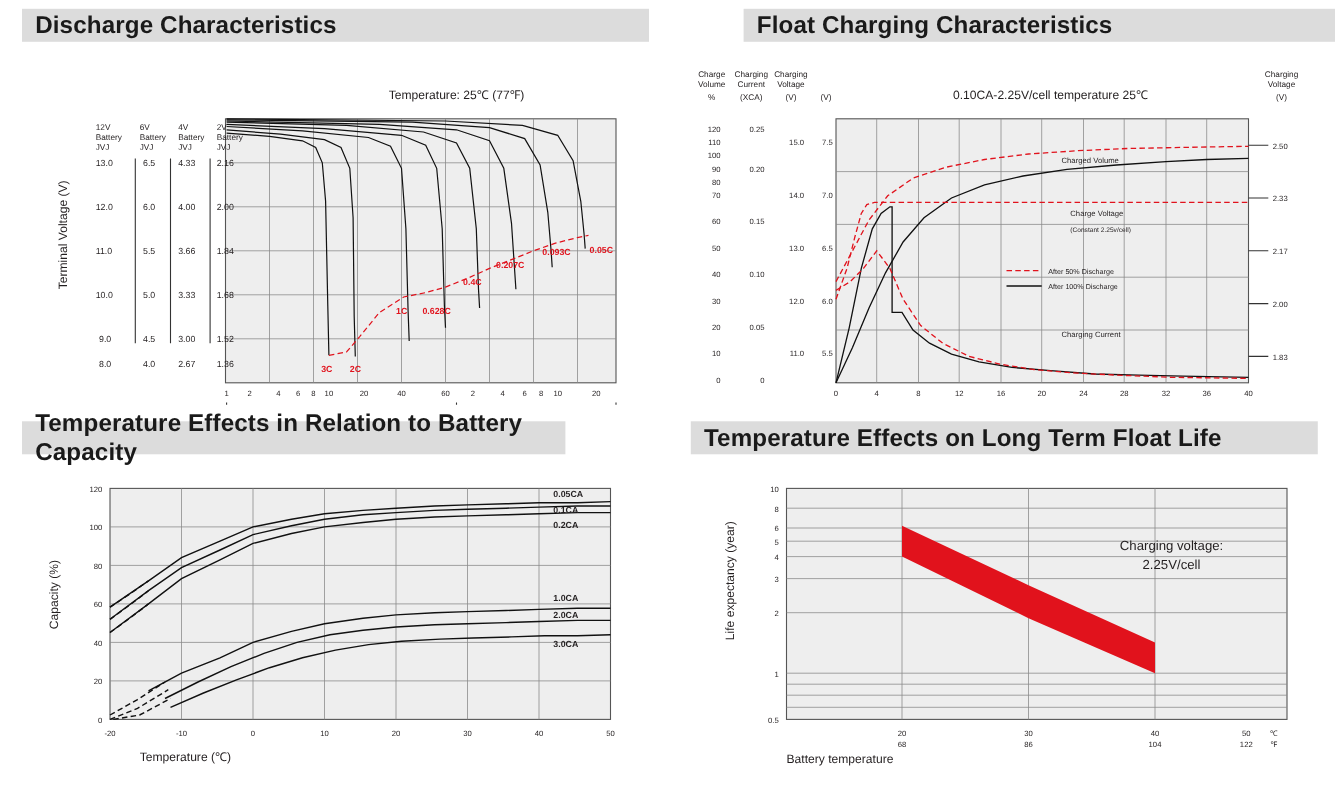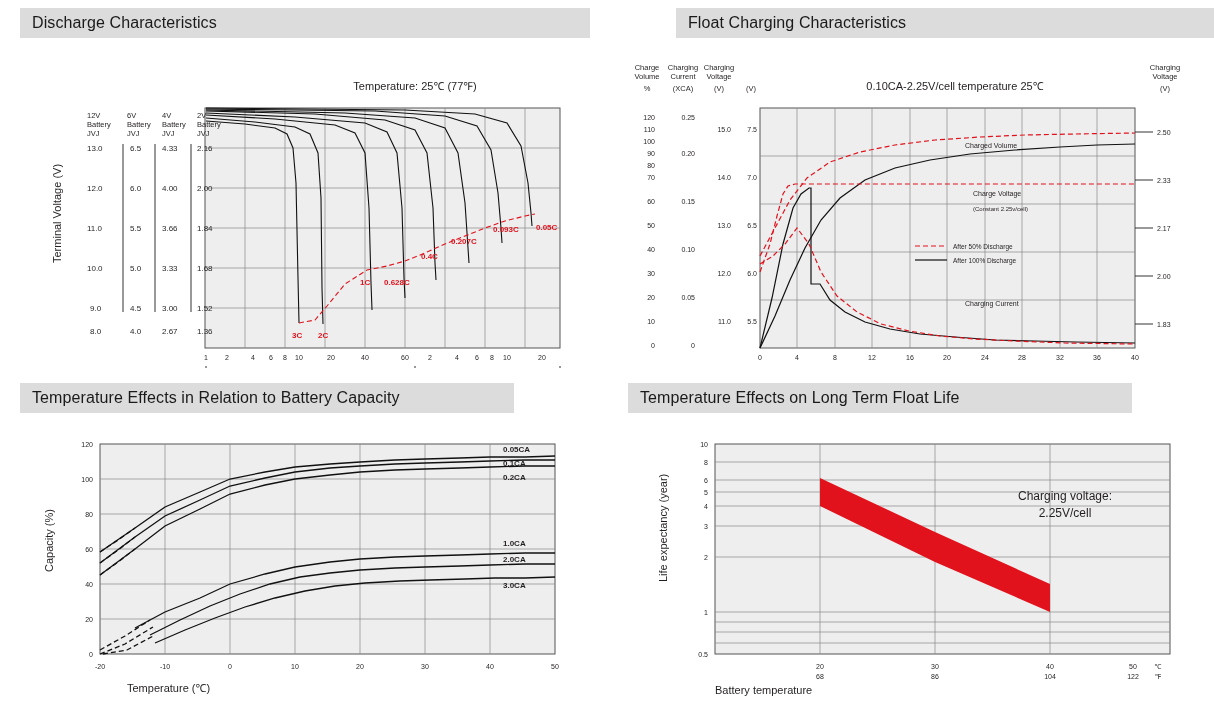--- a/index.html
+++ b/index.html
@@ -1,19 +1,19 @@
 <!DOCTYPE html>
 <html><head>
 <meta charset="utf-8">
 <style>
   html,body{margin:0;padding:0;background:#ffffff;}
   body{width:1214px;height:716px;font-family:"Liberation Sans",sans-serif;color:#231f20;position:relative;overflow:hidden;}
   .panel{position:absolute;}
   .bar{background:#dcdcdc;height:30px;display:flex;align-items:center;padding-left:12px;}
-  .bar h2{margin:0;font-size:16px;font-weight:normal;color:#1a1a1a;letter-spacing:.1px;}
+  .bar h2{margin:0;font-size:22px;font-weight:bold;color:#1a1a1a;letter-spacing:.1px;}
   svg{display:block;}
   text{font-family:"Liberation Sans",sans-serif;fill:#231f20;}
   .tl{font-size:8px;}
   .tiny{font-size:7px;}
   .red{fill:#e1121c;}
   .lbl{font-size:11px;}
   .hdr{font-size:7.5px;}
 </style>
 </head>
 <body>
@@ -366,21 +366,21 @@
   <g class="tl red" style="font-weight:bold">
     <text x="488" y="30">0.05CA</text>
     <text x="488" y="44">0.1CA</text>
     <text x="488" y="58">0.2CA</text>
     <text x="488" y="124">1.0CA</text>
     <text x="488" y="140">2.0CA</text>
     <text x="488" y="166">3.0CA</text>
   </g>
 </svg>
 
-<div class="panel" style="left:628px;top:383px;width:504px;">
+<div class="panel" style="left:628px;top:383px;width:570px;">
   <div class="bar">
     <h2>Temperature Effects on Long Term Float Life</h2>
   </div>
 </div>
 
 <svg width="580" height="280" style="position:absolute;left:625px;top:422px;">
   <rect x="90" y="22" width="455" height="210" fill="#eeeeee" stroke="#555" stroke-width="1"></rect>
   <g stroke="#888" stroke-width="0.7">
     <line x1="90" y1="40" x2="545" y2="40"></line>
     <line x1="90" y1="58" x2="545" y2="58"></line>

